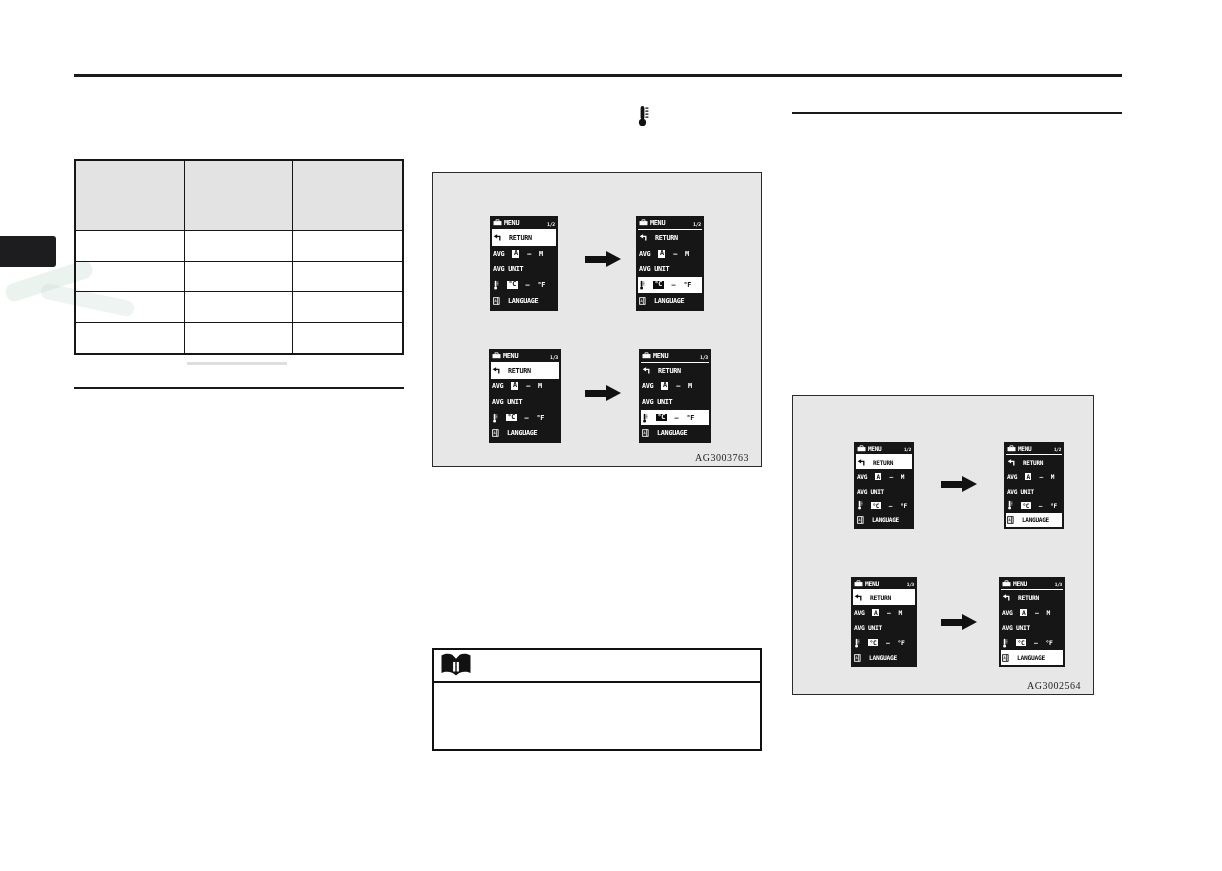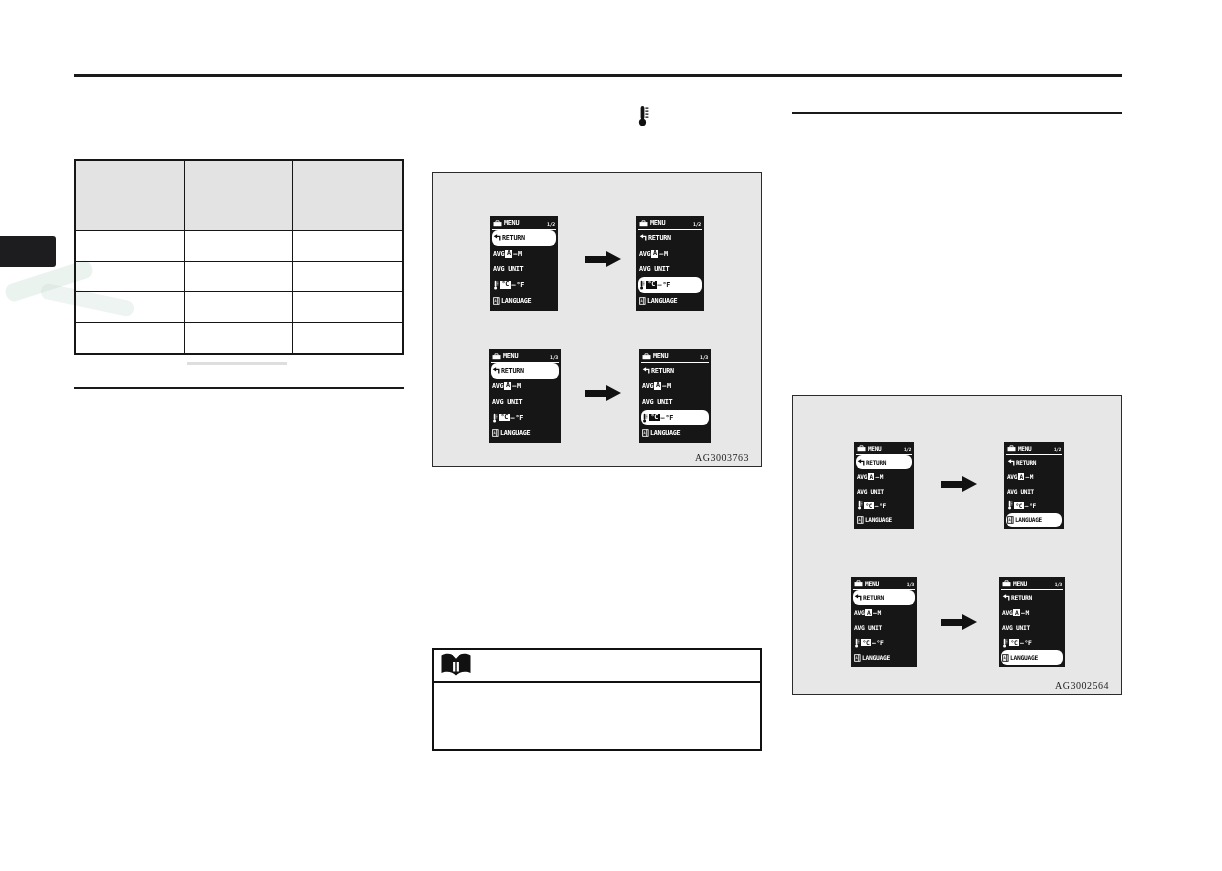--- a/index.html
+++ b/index.html
@@ -27,37 +27,37 @@
               grid-template-columns:1fr 1fr 1fr;grid-template-rows:70px repeat(4,1fr);}
   .spec-table .cell{border-right:1.5px solid #161616;border-bottom:1.5px solid #161616;}
   .spec-table .cell.c3{border-right:none;}
   .spec-table .cell.last{border-bottom:none;}
   .spec-table .hd{background:#e3e3e3;}
   .caption-smudge{position:absolute;left:187px;top:362px;width:100px;height:3px;background:#dedede;}
 
   
   .panel{position:absolute;background:#e7e7e7;border:1px solid #2b2b2b;box-sizing:border-box;}
   .panel-mid{left:432px;top:172px;width:330px;height:295px;}
-  .panel-right{left:792px;top:395px;width:330px;height:300px;}
+  .panel-right{left:792px;top:395px;width:302px;height:300px;}
   .figlabel{position:absolute;right:12px;bottom:3px;font:10px "Liberation Serif",serif;
             color:#222;letter-spacing:0.5px;}
 
   
   .screen{position:absolute;background:#161616;color:#fff;box-sizing:border-box;
           display:flex;flex-direction:column;padding:2px;
           font-family:"DejaVu Sans Mono",monospace;font-weight:bold;letter-spacing:-0.3px;}
   .sz-m {width:68px;height:95px;font-size:6.8px;}
   .sz-mb{width:72px;height:94px;font-size:6.8px;}
   .sz-s {width:60px;height:87px;font-size:6.1px;}
   .sz-sb{width:66px;height:90px;font-size:6.3px;}
-  .scr-head{display:flex;align-items:flex-end;gap:2px;border-bottom:1px solid #fff;
+  .scr-head{display:flex;align-items:flex-start;gap:2px;border-bottom:1px solid #fff;
             padding:1px 1px 2px 1px;}
   .scr-head .pg{margin-left:auto;font-size:0.72em;align-self:flex-end;}
-  .scr-row{flex:1;display:flex;align-items:center;gap:1px;padding:0 1px;white-space:nowrap;
-           overflow:hidden;border-radius:6px;}
+  .scr-row{flex:1;display:flex;align-items:center;gap:8px;padding:0 1px;white-space:nowrap;
+           overflow:hidden;}
   .scr-row.hl{background:#ffffff;color:#0d0d0d;}
   .vbox{background:#ffffff;color:#0d0d0d;padding:0 1.5px;line-height:1.15;}
   .scr-row.hl .vbox{background:#0d0d0d;color:#ffffff;}
   .icn{display:inline-flex;}
   .icn svg{display:block;}
   .i-menu svg{width:9px;height:7px;}
   .i-ret svg{width:8px;height:7px;}
   .i-therm svg{width:6px;height:10px;}
   .i-lang svg{width:7px;height:8px;}
 

